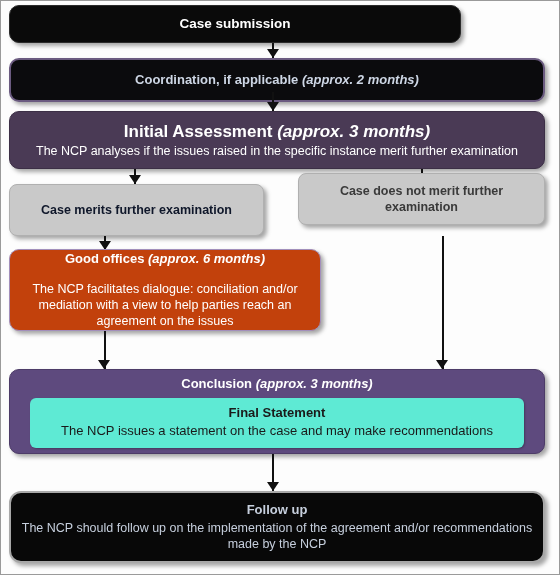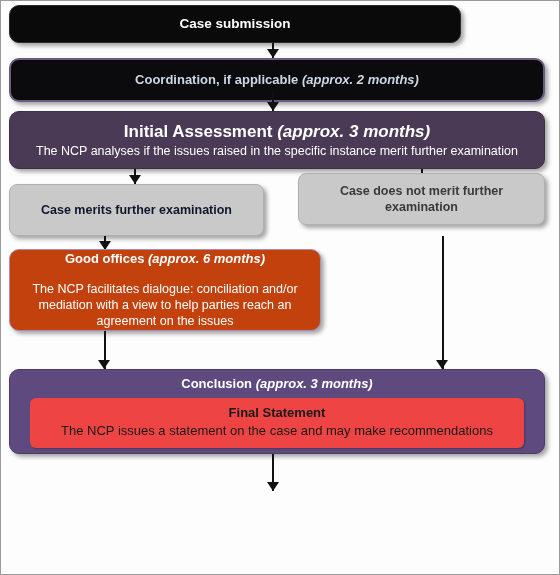--- a/index.html
+++ b/index.html
@@ -108,21 +108,21 @@
     border: 1px solid #4d3c68;
     justify-content: flex-start;
     padding-top: 6px;
   }
   #conclusion > .title { font-size: 13px; }
 
   #final-statement {
     position: relative;
     margin-top: 5px;
     width: 96%;
-    background: #ef4444;
+    background: #5eead4;
     color: #1a1a1a;
     border-radius: 6px;
     padding: 7px 8px 8px 8px;
     text-align: center;
     box-shadow: 1px 1px 2px rgba(0,0,0,0.25);
   }
   #final-statement .fs-title {
     font-weight: bold;
     font-size: 13px;
   }
@@ -252,14 +252,18 @@
     </div>
     <div id="final-statement">
       <div class="fs-title">Final Statement</div>
       <div class="fs-body">The NCP issues a statement on the case and may make recommendations</div>
     </div>
   </div>
 
   <div class="conn vline arrow-h"></div>
   <div class="arrowhead ah-h"></div>
 
+  <div class="box" id="follow-up">
+    <div class="title">Follow up</div>
+    <div class="body">The NCP should follow up on the implementation of the agreement and/or recommendations made by the NCP</div>
+  </div>
 
 </div>
 
 </body></html>

